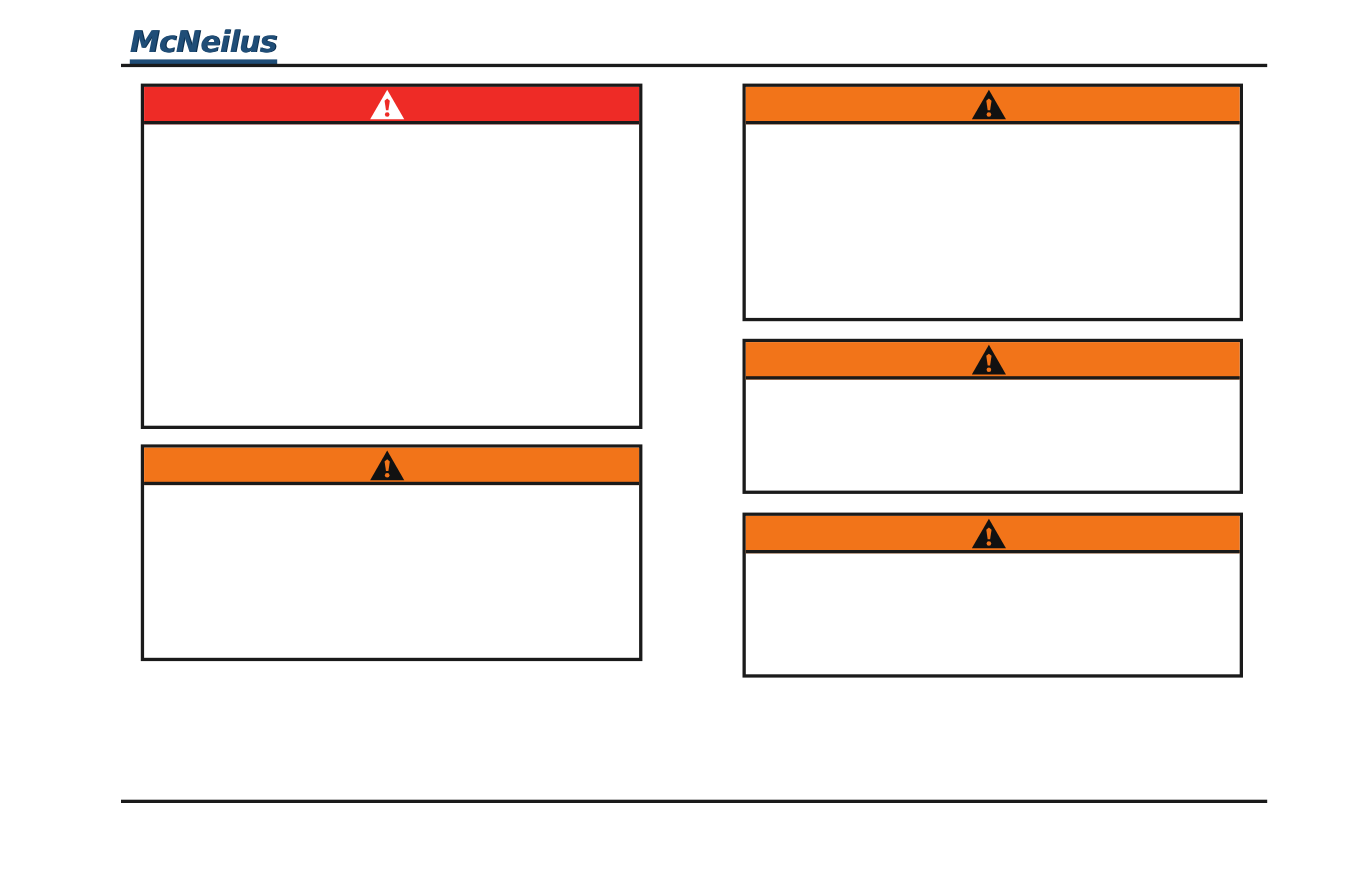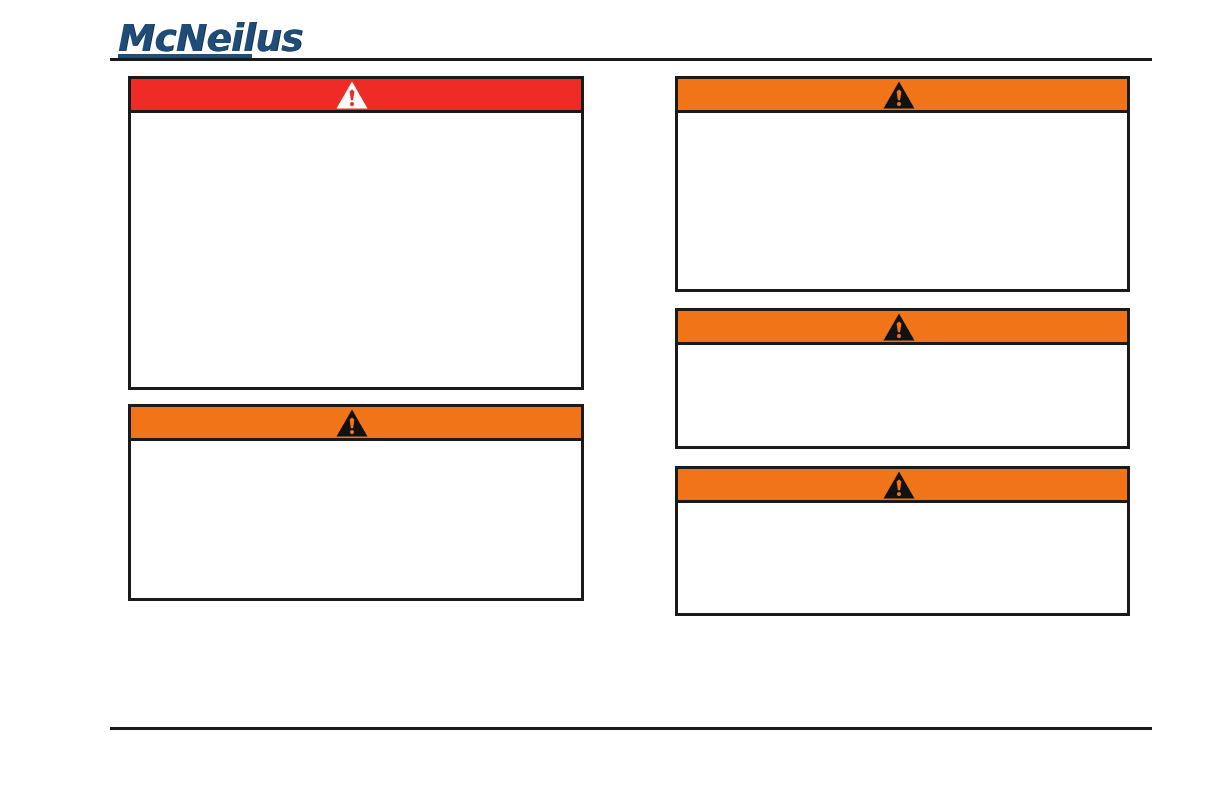--- a/index.html
+++ b/index.html
@@ -29,21 +29,21 @@
     width: 1042px;
     height: 36px;
   }
   .brand-logo {
     position: absolute;
     left: 8px;
     top: 0px;
     font-family: "DejaVu Sans", sans-serif;
     font-style: italic;
     font-weight: bold;
-    font-size: 37px;
+    font-size: 27px;
     letter-spacing: -0.5px;
     color: #1f4d77;
     line-height: 30px;
     text-shadow: 1px 0 0 #0d3050;
     white-space: nowrap;
   }
   .brand-underbar {
     position: absolute;
     left: 8px;
     top: 30px;

